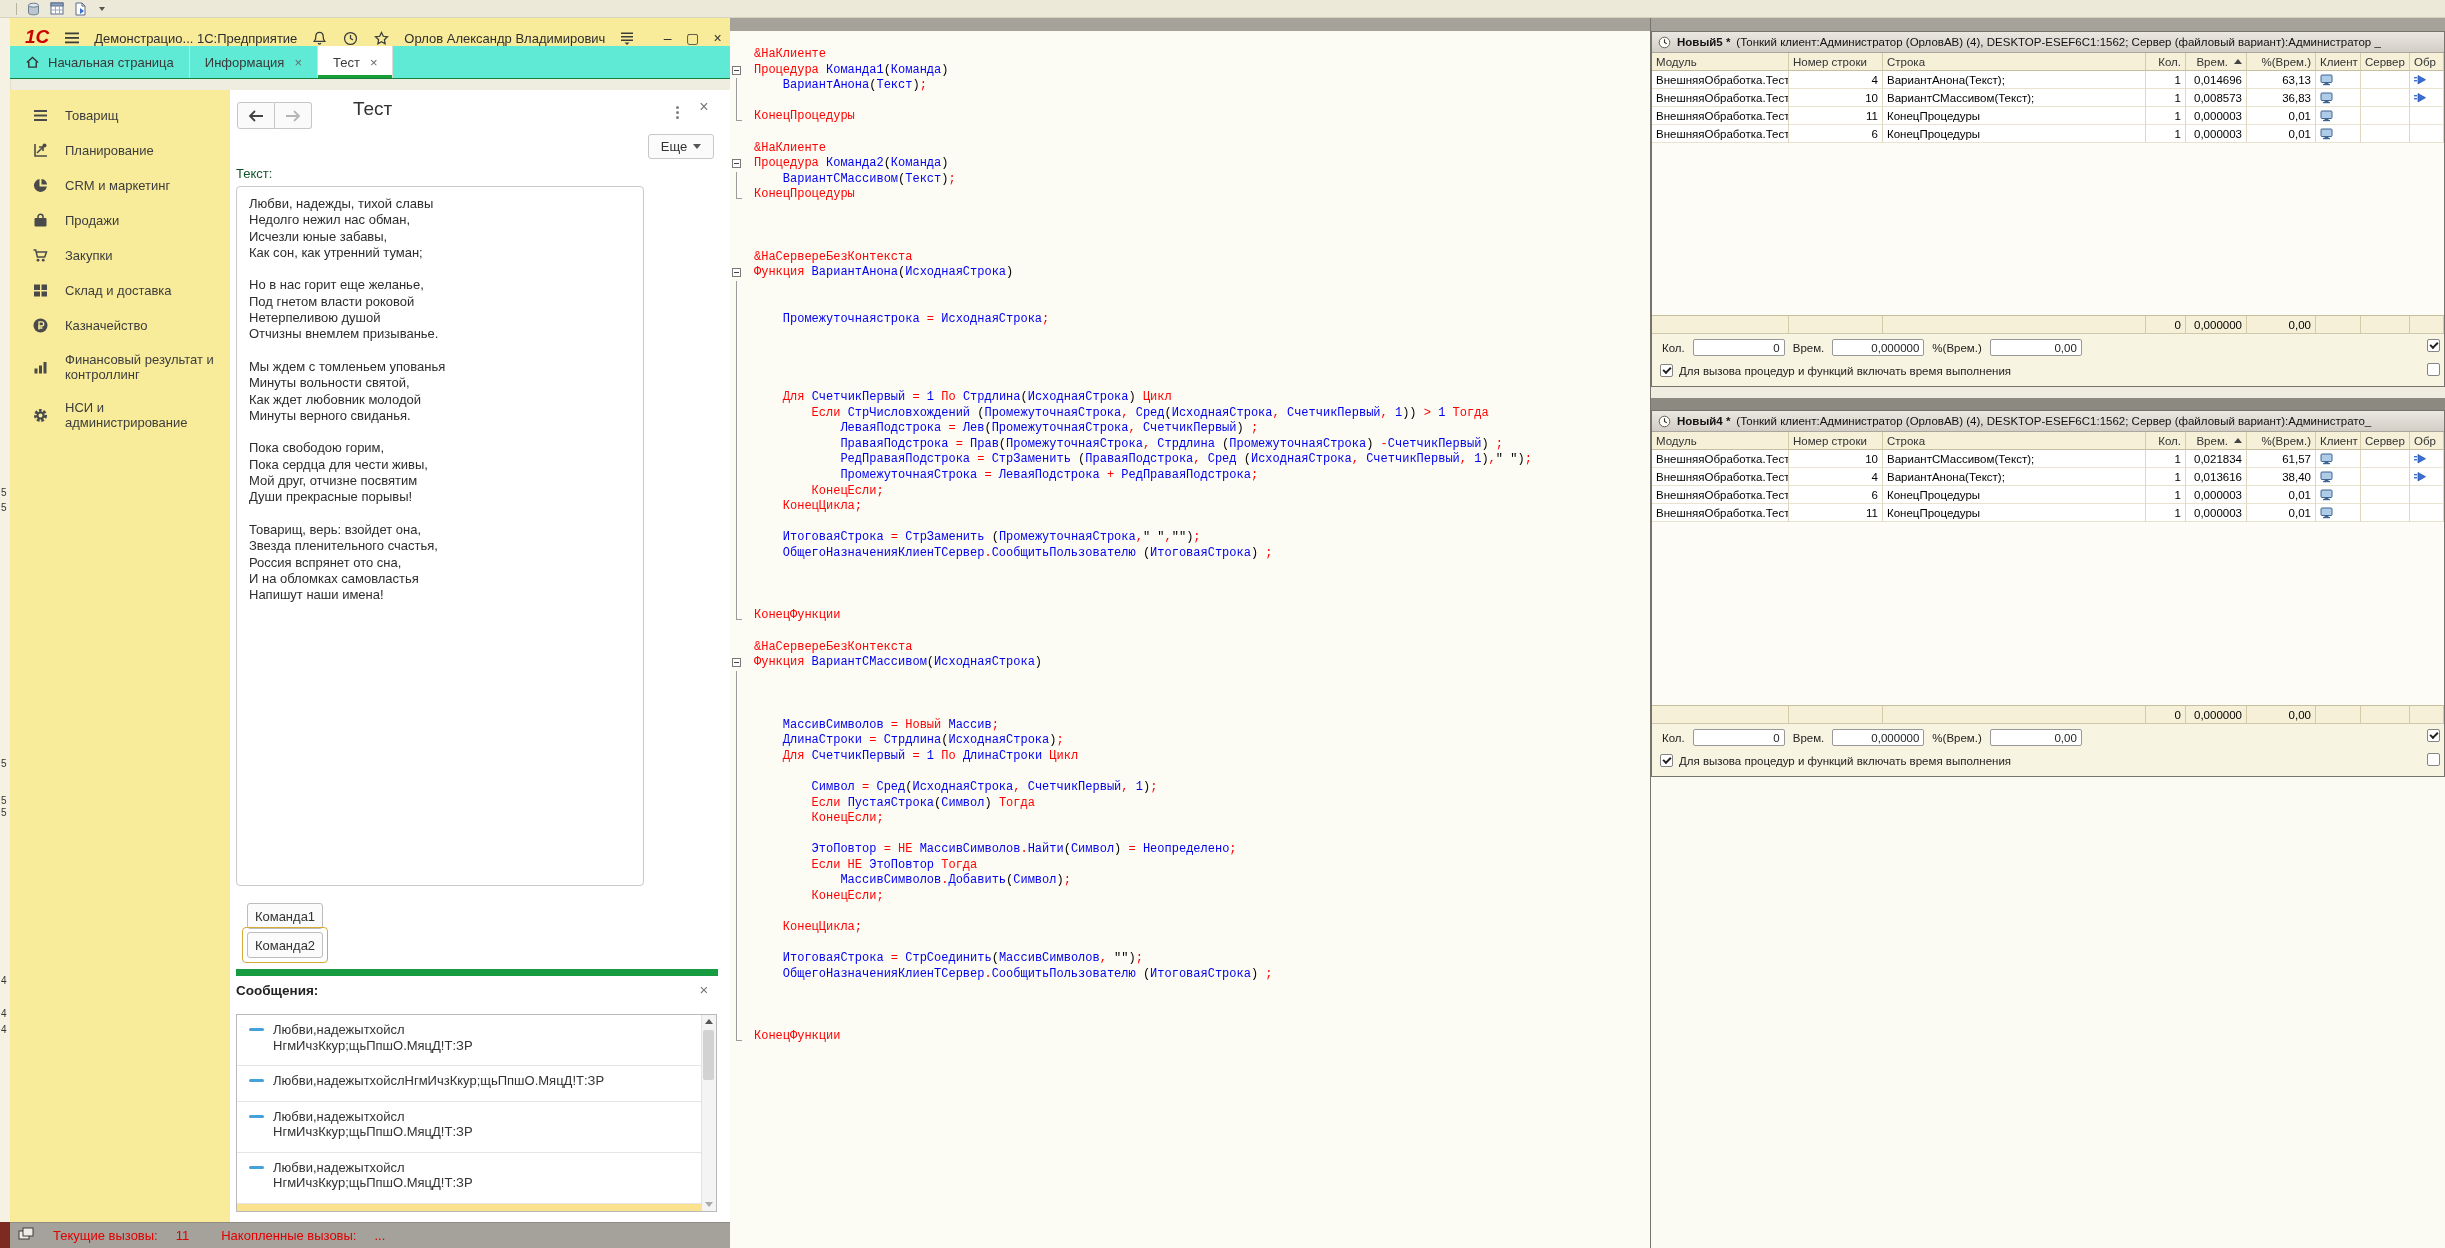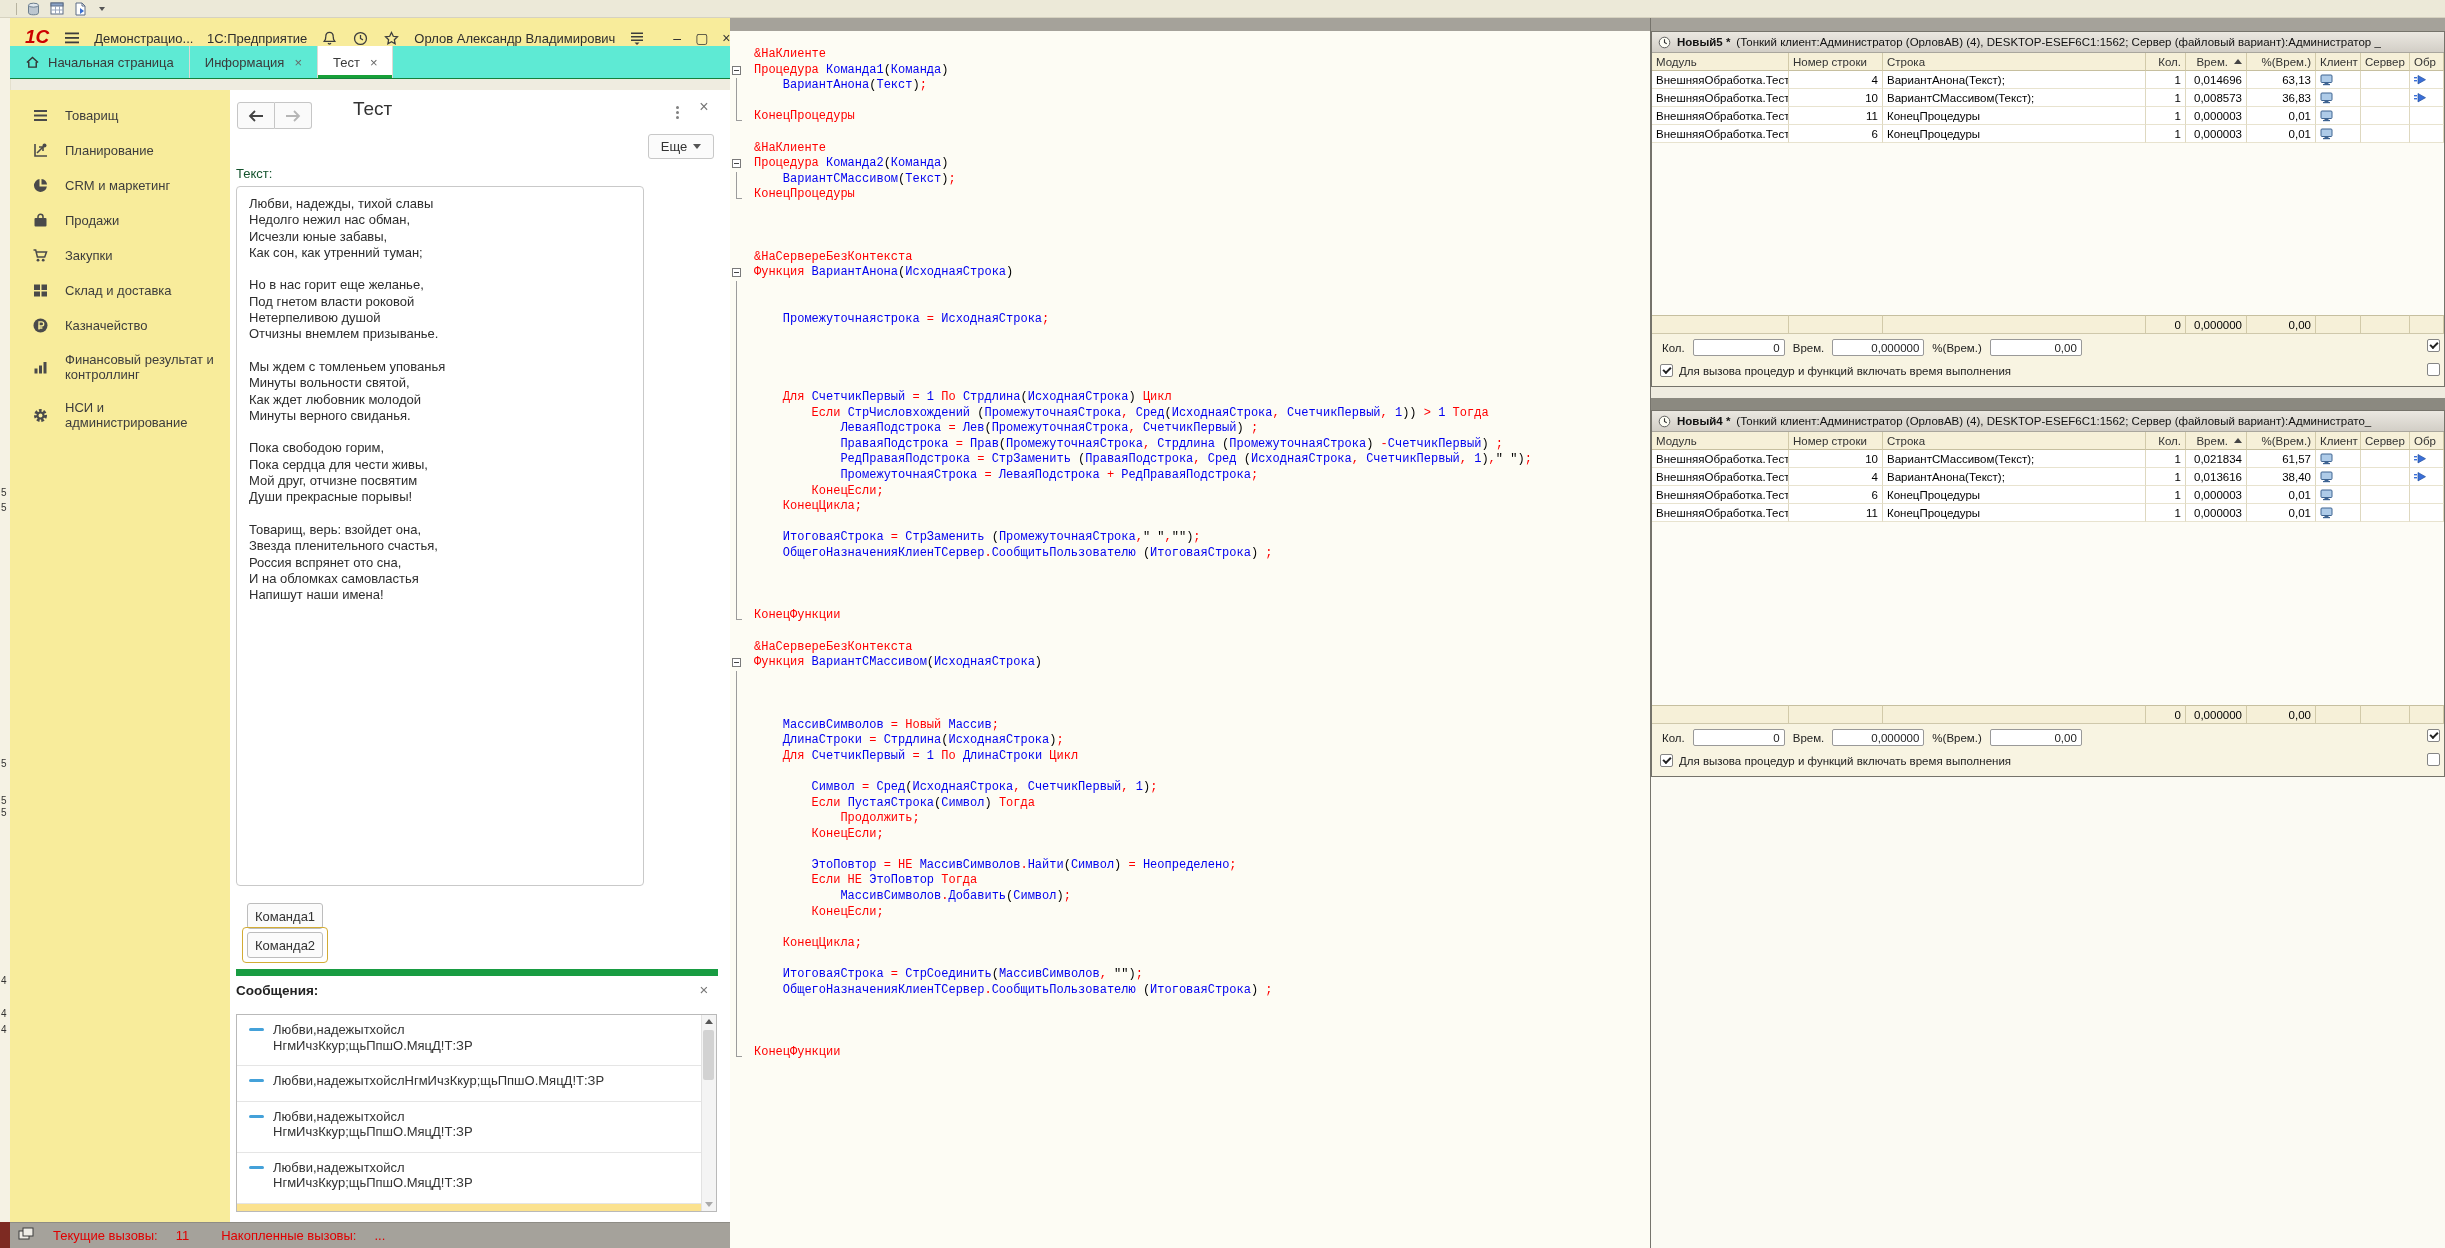--- a/index.html
+++ b/index.html
@@ -15,21 +15,21 @@
 
   
   #left-strip{left:0;top:18px;width:10px;height:1204px;background:#f5f2e4;border-right:1px solid #e3dfcd}
   .edge-num{position:absolute;left:1px;font-size:10px;color:#333;font-family:"Liberation Sans",sans-serif}
 
   
   #titlebar{left:10px;top:18px;width:720px;height:40px;background:#f8ec9b;display:flex;align-items:center;padding:0 8px 0 14px;box-sizing:border-box;gap:14px}
   #logo1c{color:#c00;font-weight:bold;font-style:italic;font-size:19px;border-bottom:2px solid #c00;line-height:20px;padding:0 1px}
   .tb-ico{display:flex;align-items:center;justify-content:center;width:22px;height:22px}
   #win-title{font-size:13px;color:#2e2e2e;white-space:nowrap}
-  #win-title .app{margin-left:10px}
+  #win-title .app{}
   #user-name{font-size:13px;color:#2e2e2e;white-space:nowrap}
   .win-btn{width:26px;height:22px;display:flex;align-items:center;justify-content:center;font-size:14px;color:#333}
   #titlebar .flexgap{flex:1}
 
   
   #tabbar{left:10px;top:46px;width:720px;height:32px;background:#5eead4;border-bottom:1px solid #15803d;display:flex}
   .tab{display:flex;align-items:center;gap:8px;padding:0 15px;font-size:13px;color:#3a3a3a;border-right:1px solid #dcdad4;position:relative;white-space:nowrap}
   .tab.active{background:#fff}
   .tab.active::after{content:"";position:absolute;left:0;right:0;bottom:0;height:3px;background:#17a038}
   .tab .x{color:#666;font-size:13px;margin-left:2px}
@@ -457,21 +457,20 @@
       <div class="cl"><span class="cm"><span class="fbox"></span></span><span class="t-r">Функция </span><span class="t-b">ВариантСМассивом</span><span class="t-k">(</span><span class="t-b">ИсходнаяСтрока</span><span class="t-k">)</span></div>
       <div class="cl"><span class="cm"><span class="flv"></span></span></div>
       <div class="cl"><span class="cm"><span class="flv"></span></span></div>
       <div class="cl"><span class="cm"><span class="flv"></span></span></div>
       <div class="cl"><span class="cm"><span class="flv"></span></span><span class="t-k">    </span><span class="t-b">МассивСимволов </span><span class="t-r">= Новый </span><span class="t-b">Массив</span><span class="t-r">;</span></div>
       <div class="cl"><span class="cm"><span class="flv"></span></span><span class="t-k">    </span><span class="t-b">ДлинаСтроки </span><span class="t-r">= </span><span class="t-b">Стрдлина</span><span class="t-k">(</span><span class="t-b">ИсходнаяСтрока</span><span class="t-k">)</span><span class="t-r">;</span></div>
       <div class="cl"><span class="cm"><span class="flv"></span></span><span class="t-k">    </span><span class="t-r">Для </span><span class="t-b">СчетчикПервый </span><span class="t-r">= </span><span class="t-b">1 </span><span class="t-r">По </span><span class="t-b">ДлинаСтроки </span><span class="t-r">Цикл</span></div>
       <div class="cl"><span class="cm"><span class="flv"></span></span></div>
       <div class="cl"><span class="cm"><span class="flv"></span></span><span class="t-k">        </span><span class="t-b">Символ </span><span class="t-r">= </span><span class="t-b">Сред</span><span class="t-k">(</span><span class="t-b">ИсходнаяСтрока</span><span class="t-r">, </span><span class="t-b">СчетчикПервый</span><span class="t-r">, </span><span class="t-b">1</span><span class="t-k">)</span><span class="t-r">;</span></div>
       <div class="cl"><span class="cm"><span class="flv"></span></span><span class="t-k">        </span><span class="t-r">Если </span><span class="t-b">ПустаяСтрока</span><span class="t-k">(</span><span class="t-b">Символ</span><span class="t-k">) </span><span class="t-r">Тогда</span></div>
-      <div class="cl"><span class="cm"><span class="flv"></span></span><span class="t-k">            </span><span class="t-r">Продолжить;</span></div>
       <div class="cl"><span class="cm"><span class="flv"></span></span><span class="t-k">        </span><span class="t-r">КонецЕсли;</span></div>
       <div class="cl"><span class="cm"><span class="flv"></span></span></div>
       <div class="cl"><span class="cm"><span class="flv"></span></span><span class="t-k">        </span><span class="t-b">ЭтоПовтор </span><span class="t-r">= НЕ </span><span class="t-b">МассивСимволов</span><span class="t-r">.</span><span class="t-b">Найти</span><span class="t-k">(</span><span class="t-b">Символ</span><span class="t-k">) </span><span class="t-r">= </span><span class="t-b">Неопределено</span><span class="t-r">;</span></div>
       <div class="cl"><span class="cm"><span class="flv"></span></span><span class="t-k">        </span><span class="t-r">Если НЕ </span><span class="t-b">ЭтоПовтор </span><span class="t-r">Тогда</span></div>
       <div class="cl"><span class="cm"><span class="flv"></span></span><span class="t-k">            </span><span class="t-b">МассивСимволов</span><span class="t-r">.</span><span class="t-b">Добавить</span><span class="t-k">(</span><span class="t-b">Символ</span><span class="t-k">)</span><span class="t-r">;</span></div>
       <div class="cl"><span class="cm"><span class="flv"></span></span><span class="t-k">        </span><span class="t-r">КонецЕсли;</span></div>
       <div class="cl"><span class="cm"><span class="flv"></span></span></div>
       <div class="cl"><span class="cm"><span class="flv"></span></span><span class="t-k">    </span><span class="t-r">КонецЦикла;</span></div>
       <div class="cl"><span class="cm"><span class="flv"></span></span></div>
       <div class="cl"><span class="cm"><span class="flv"></span></span><span class="t-k">    </span><span class="t-b">ИтоговаяСтрока </span><span class="t-r">= </span><span class="t-b">СтрСоединить</span><span class="t-k">(</span><span class="t-b">МассивСимволов</span><span class="t-r">, </span><span class="t-k">""</span><span class="t-k">)</span><span class="t-r">;</span></div>

